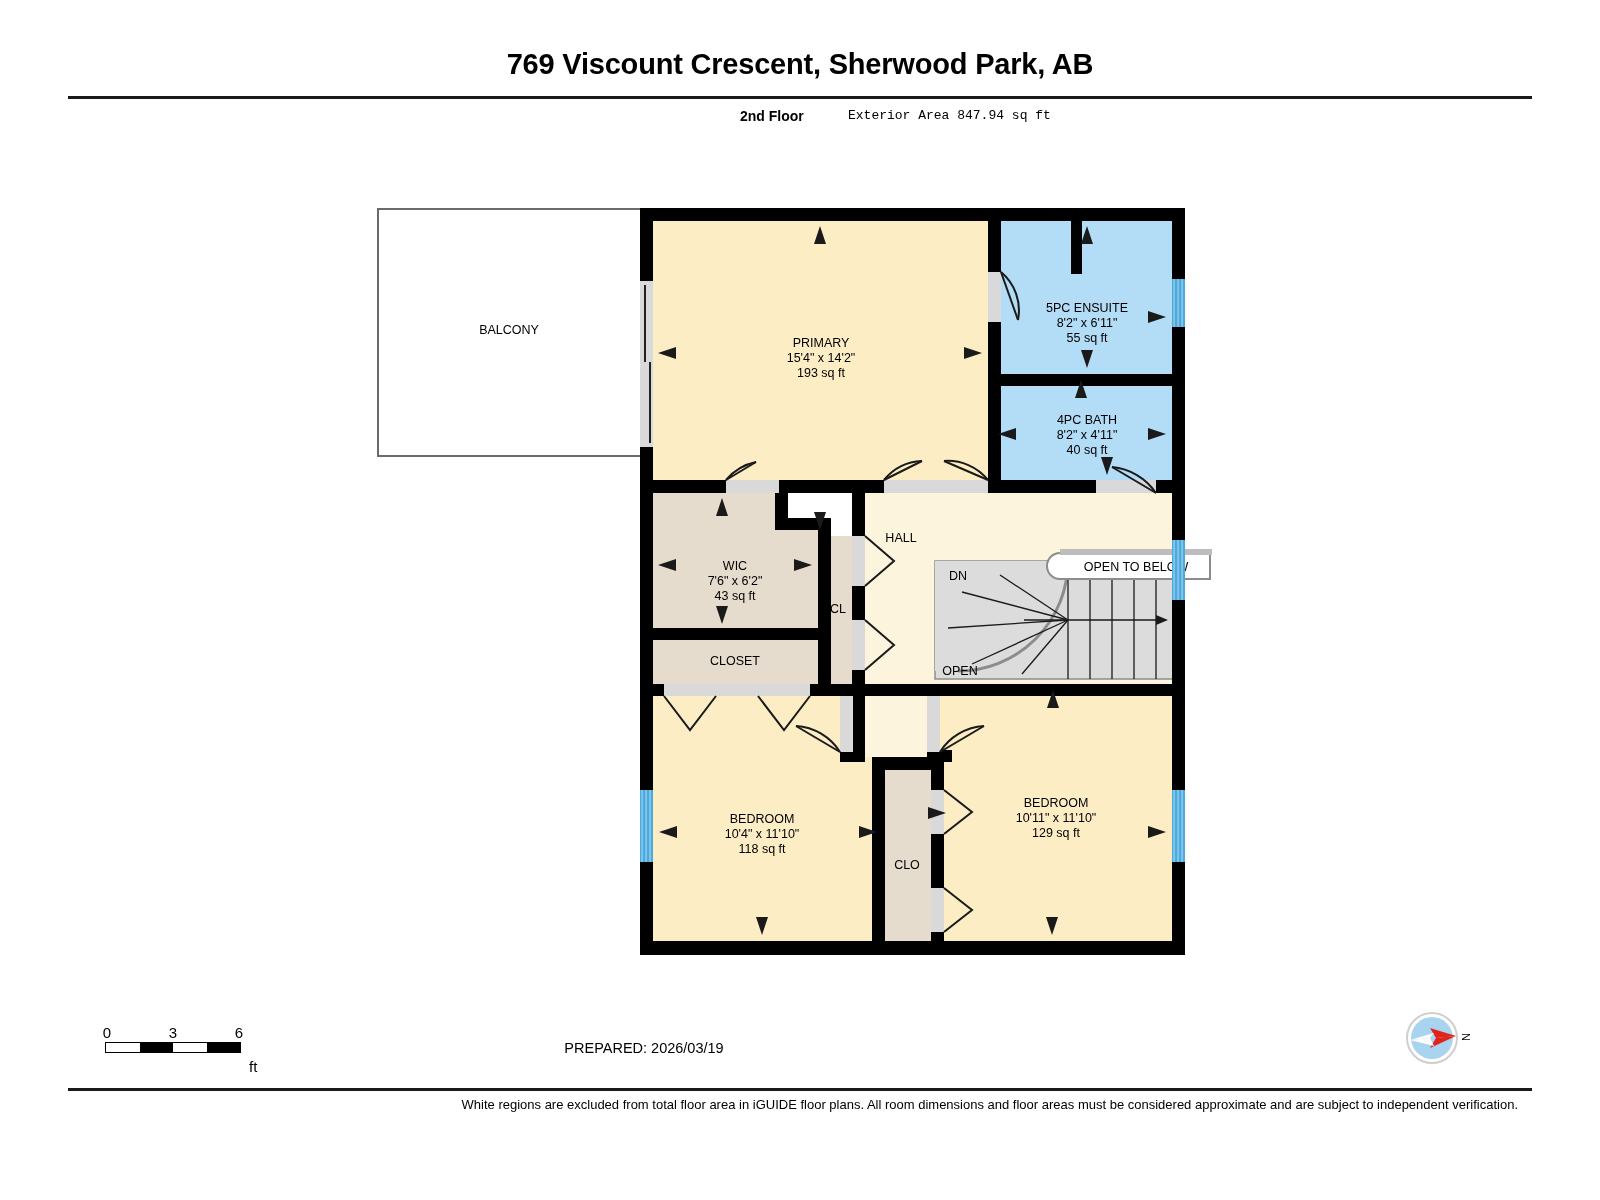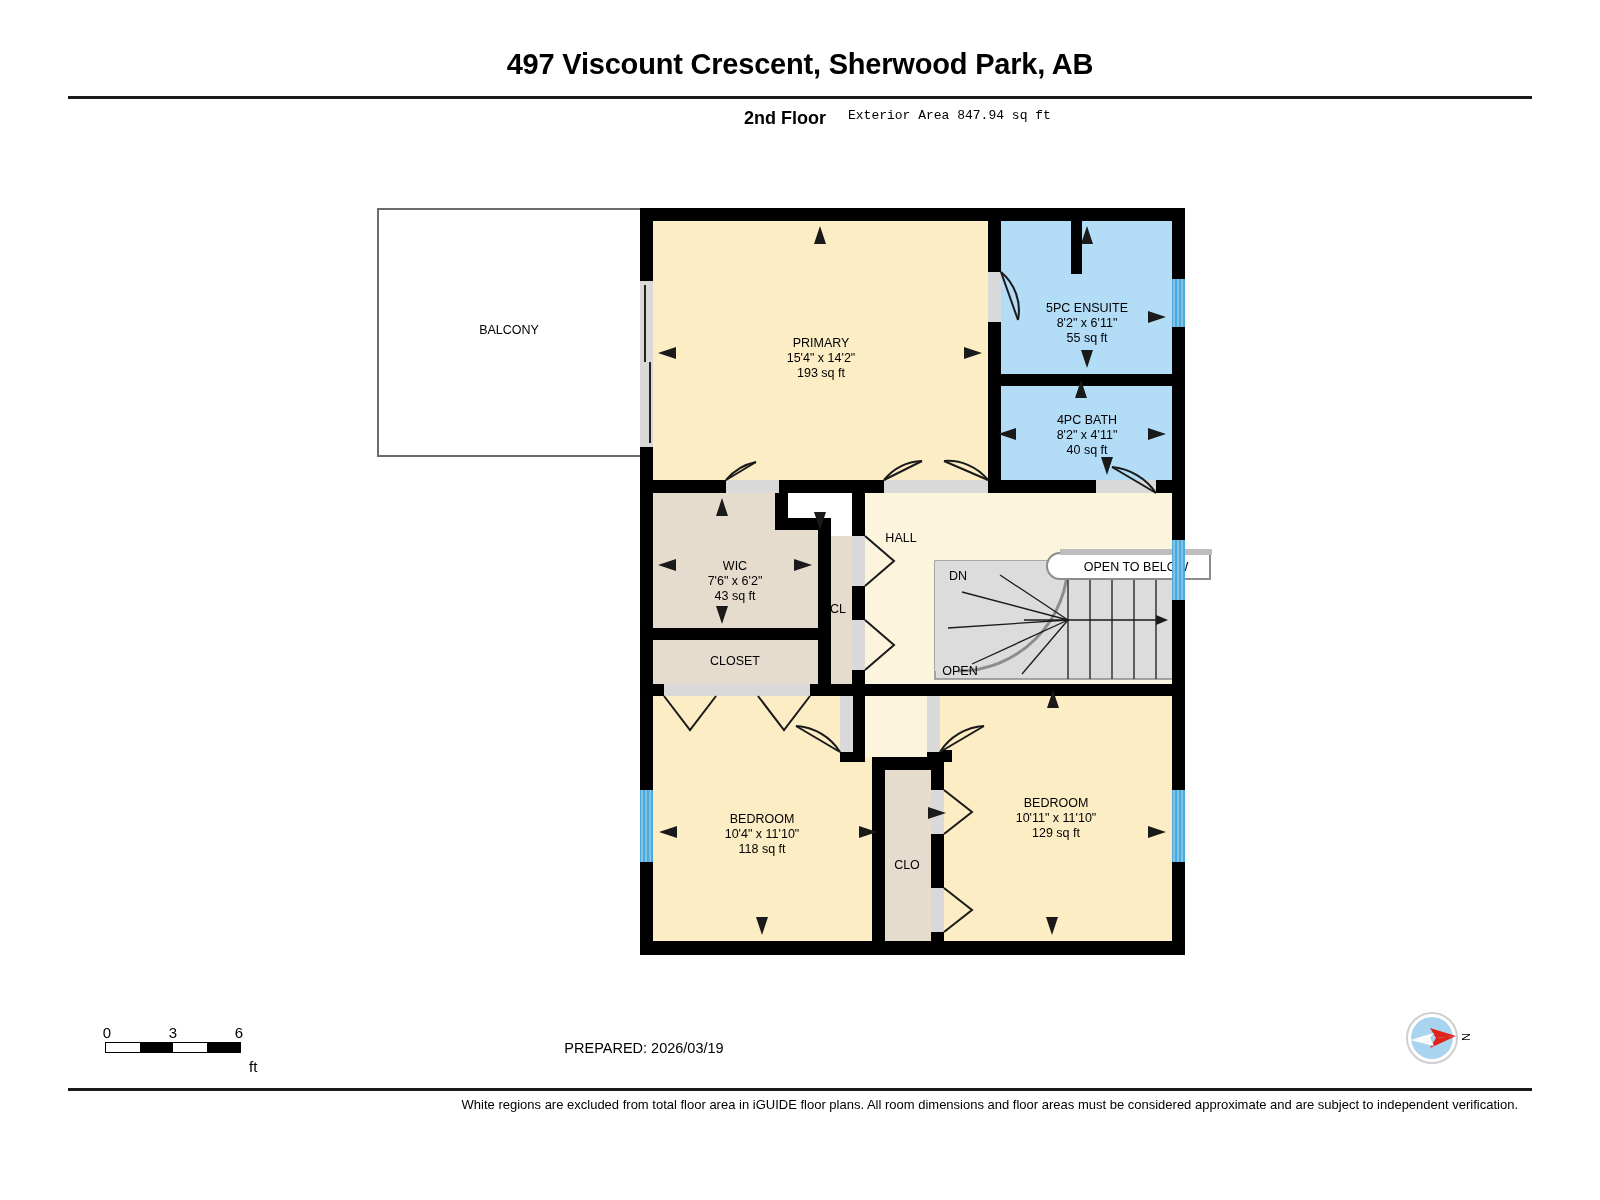--- a/index.html
+++ b/index.html
@@ -16,21 +16,21 @@
     position:absolute;left:0;top:48px;width:1600px;text-align:center;
     font-size:29px;font-weight:bold;letter-spacing:-0.2px;
   }
   #title-rule{
     position:absolute;left:68px;top:96px;width:1464px;height:3px;background:#1a1a1a;
   }
   #info{
     position:absolute;left:740px;top:108px;width:520px;
   }
   #info .row{display:flex;align-items:flex-start;margin-bottom:5px;}
-  #info .lbl{width:86px;font-size:18px;font-weight:bold;text-align:right;
+  #info .lbl{width:86px;font-size:14px;font-weight:bold;text-align:left;
              margin-right:22px;flex:none;}
   #info .val{font-size:13px;font-family:Liberation Mono, monospace;}
   #info .row.sub .lbl{visibility:hidden;}
 
   
   #plan{position:absolute;left:0px;top:0px;width:1600px;height:1000px;}
   #plan svg{display:block;}
 
   
   #scalebar{position:absolute;left:105px;top:1024px;width:160px;}
@@ -53,21 +53,21 @@
 
   .rt{font-size:12.5px;text-anchor:middle;font-family:"Liberation Sans","DejaVu Sans",sans-serif;}
   .rt-name{font-size:12.5px;}
   .rt-dim{font-size:12.5px;}
 </style>
 </head>
 <body>
 
 <div class="page">
 
-  <div id="title">497 Viscount Crescent, Sherwood Park, AB</div>
+  <div id="title">769 Viscount Crescent, Sherwood Park, AB</div>
   <div id="title-rule"></div>
 
   <div id="info">
     <div class="row">
       <div class="lbl">2nd Floor</div>
       <div class="val">Exterior Area 847.94 sq ft</div>
     </div>
   </div>
 
   <div id="plan">

